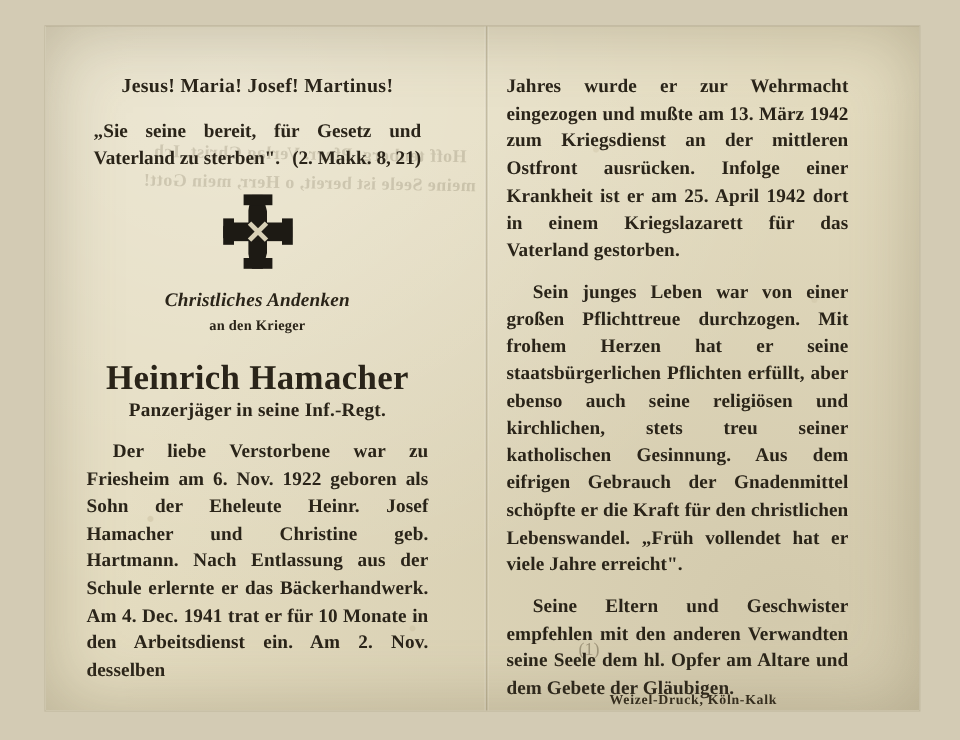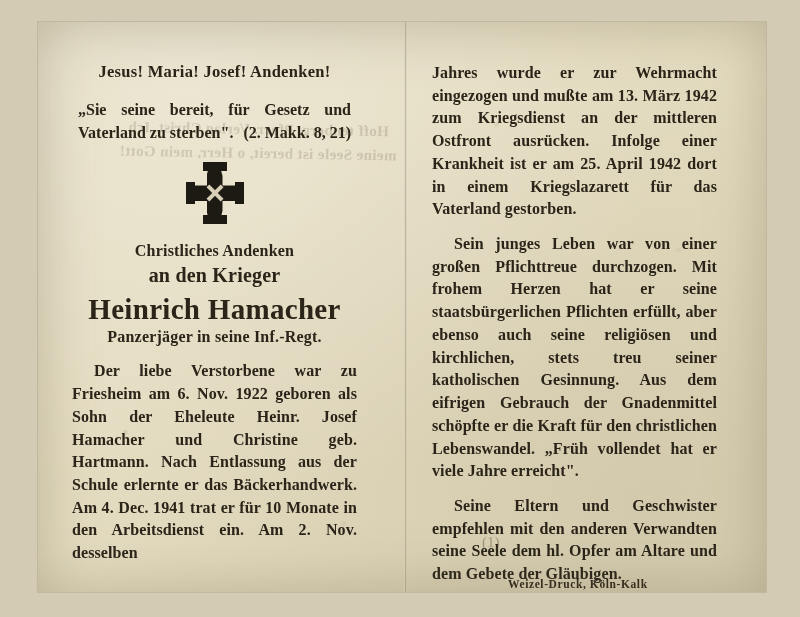--- a/index.html
+++ b/index.html
@@ -150,24 +150,25 @@
   }
   #swastika .sw {
     position: absolute; background: #d8d0b6;
   }
   #swastika .sw-v { left: 8px; top: 0;  width: 4px; height: 20px; }
   #swastika .sw-h { top: 8px;  left: 0; width: 20px; height: 4px; }
 
   #memorial-1 {
     font-size: 16px;
     margin: 4px;
+    font-style: italic;
   }
   #memorial-2 {
-    font-size: 20px;
-    margin: 2px 0 6px 0;
+    font-size: 12px;
+    margin: 2px 0 20px 0;
   }
   #deceased-name {
     font-size: 29px;
     margin: 4px 0 2px 0;
     letter-spacing: 0.3px;
   }
   #deceased-rank {
     font-size: 16px;
     margin: 0 0 14px 0;
     font-weight: bold;
@@ -221,21 +222,21 @@
 <div id="page">
 
   <div id="card">
 
     <div id="grain"></div>
 
     <div id="bleed">Hoff tenberg, Pfarr. Verlag Christ. Ich meine Seele ist bereit, o Herr, mein Gott!</div>
 
     <div class="col" id="col-left" style="left:34px;">
 
-      <div id="head-invocation">Jesus! Maria! Josef! Andenken!</div>
+      <div id="head-invocation">Jesus! Maria! Josef! Martinus!</div>
 
       <div id="quote">
         <span>„Sie seine bereit, für Gesetz und Vaterland zu sterben".</span>
         <span class="ref">(2. Makk. 8, 21)</span>
       </div>
 
       <div id="cross-wrap">
         <div id="cross">
           <div class="cross-arm cross-v"></div>
           <div class="cross-arm cross-h"></div>
@@ -251,21 +252,21 @@
       </div>
 
       <div class="hl" id="memorial-1">Christliches Andenken</div>
       <div class="hl" id="memorial-2">an den Krieger</div>
       <div class="hl" id="deceased-name">Heinrich Hamacher</div>
       <div class="hl" id="deceased-rank">Panzerjäger in seine Inf.-Regt.</div>
 
       <div class="body-text">Der liebe Verstorbene war zu Friesheim am 6. Nov. 1922 geboren als Sohn der Eheleute Heinr. Josef Hamacher und Christine geb. Hartmann. Nach Entlassung aus der Schule erlernte er das Bäckerhandwerk. Am 4. Dec. 1941 trat er für 10 Monate in den Arbeitsdienst ein. Am 2. Nov. desselben</div>
     </div>
 
-    <div class="col" id="col-right" style="left:394px;">
+    <div class="col" id="col-right" style="left:384px;">
       <div class="body-text first-right">Jahres wurde er zur Wehrmacht eingezogen und mußte am 13. März 1942 zum Kriegsdienst an der mittleren Ostfront ausrücken. Infolge einer Krankheit ist er am 25. April 1942 dort in einem Kriegslazarett für das Vaterland gestorben.</div>
       <div class="body-text">Sein junges Leben war von einer großen Pflichttreue durchzogen. Mit frohem Herzen hat er seine staatsbürgerlichen Pflichten erfüllt, aber ebenso auch seine religiösen und kirchlichen, stets treu seiner katholischen Gesinnung. Aus dem eifrigen Gebrauch der Gnadenmittel schöpfte er die Kraft für den christlichen Lebenswandel. „Früh vollendet hat er viele Jahre erreicht".</div>
       <div class="body-text">Seine Eltern und Geschwister empfehlen mit den anderen Verwandten seine Seele dem hl. Opfer am Altare und dem Gebete der Gläubigen.</div>
     </div>
 
     <div id="pencil-mark">(1)</div>
     <div id="printer">Weizel-Druck, Köln-Kalk</div>
 
     <div id="edges"></div>
   </div>

